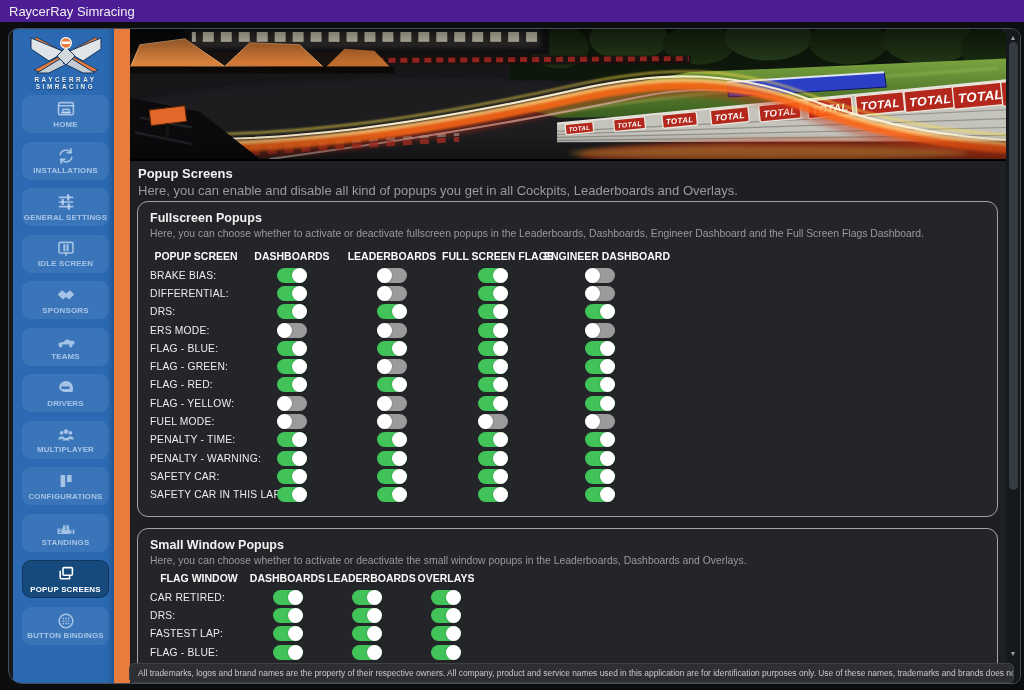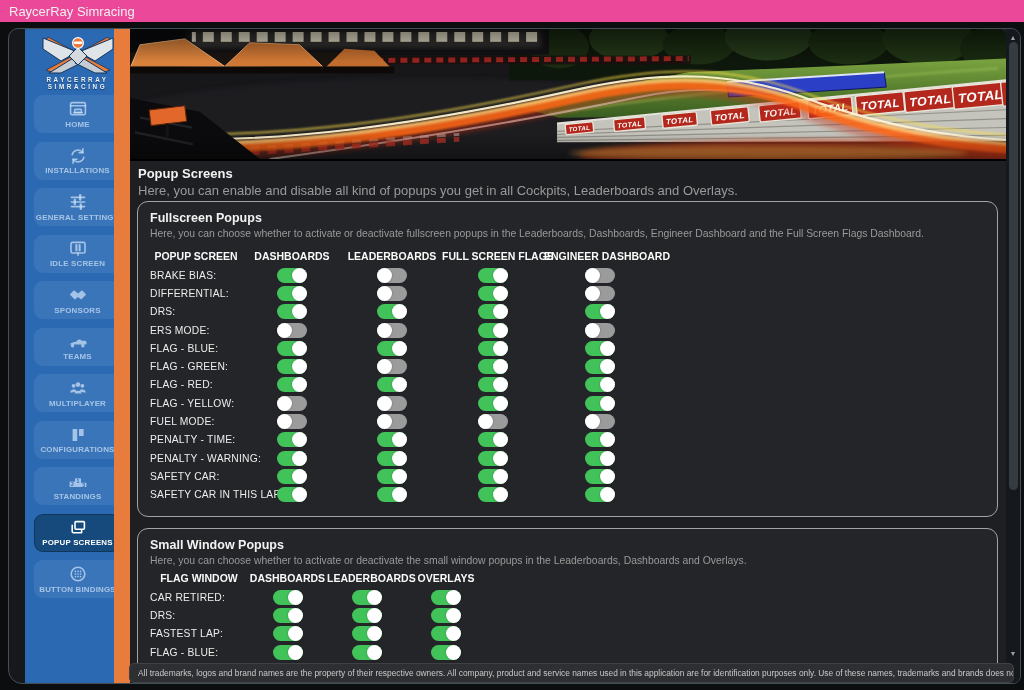--- a/index.html
+++ b/index.html
@@ -1,30 +1,30 @@
 <!DOCTYPE html>
 <html style="--accent-orange: #e87c3c; --sidebar-blue: #2b6ab3; --toggle-on: #41c35a; --toggle-off: #9b9b9b;"><head>
 <meta charset="utf-8">
 <style>
   * { margin:0; padding:0; box-sizing:border-box; }
   html,body { width:1024px; height:690px; background:#0c0d0e; overflow:hidden;
               font-family:"Liberation Sans", sans-serif; }
 
   
   .titlebar { position:absolute; left:0; top:0; width:1024px; height:22px;
-              background:#ec4899; color:#f0f0f0; font-size:13px;
+              background:#4c1d95; color:#f0f0f0; font-size:13px;
               display:flex; align-items:center; padding-left:9px; }
 
   
   .window { position:absolute; left:8px; top:28px; width:1013px; height:656px;
             background:#17181b; border:1px solid #434f57;
             border-radius:10px 10px 8px 14px; overflow:hidden; }
 
   
-  .sidebar { position:absolute; left:16px; top:0; width:105px; height:100%;
+  .sidebar { position:absolute; left:4px; top:0; width:105px; height:100%;
              background:var(--sidebar-blue,#2b6ab3);
              box-shadow:inset -9px 0 10px -6px rgba(0,0,0,.5); }
   .logo { position:absolute; left:0; top:5px; width:105px; text-align:center; }
   .logo svg { display:block; margin:0 auto; }
   .logo-text { font-size:6.3px; font-weight:bold; letter-spacing:2.6px;
                color:#eef3f9; text-shadow:0 1px 1px #14355c; line-height:7px; }
   .side-nav { position:absolute; left:9px; top:66px; width:87px; }
   .side-item { width:87px; height:38px; border-radius:9px; margin-bottom:8.5px;
                background:rgba(255,255,255,0.08); color:rgba(205,226,246,.72);
                display:flex; flex-direction:column; align-items:center;
@@ -177,20 +177,28 @@
         </div>
         <div class="side-item">
           <span class="si-icon">
             <svg width="20" height="20" viewBox="0 0 20 20" fill="none" stroke="currentColor" stroke-width="1.6" stroke-linecap="round" stroke-linejoin="round">
               <path d="M1.6 12.4c1.8-1.8 4-2.4 6-2.4l2.2-2c.8-.7 2-.8 2.8-.2l1 .9h3.2c1.2.2 2 1 1.8 2l-.4 1.7z" fill="currentColor" stroke="none"></path>
               <circle cx="4.6" cy="13.8" r="1.7" fill="currentColor" stroke="none"></circle>
               <circle cx="14.8" cy="13.8" r="1.7" fill="currentColor" stroke="none"></circle>
             </svg>
           </span>
           <span class="si-label">TEAMS</span>
+        </div>
+        <div class="side-item">
+          <span class="si-icon">
+            <svg width="20" height="20" viewBox="0 0 20 20" fill="none" stroke="currentColor" stroke-width="1.6" stroke-linecap="round" stroke-linejoin="round">
+              <path fill-rule="evenodd" fill="currentColor" stroke="none" d="M10 3a7 7 0 0 1 7 7v2.6a1.4 1.4 0 0 1-1.4 1.4H9.4A6.8 6.8 0 0 1 3 10a7 7 0 0 1 7-7zm-4.6 5.4h8.2V11H5.4z"></path>
+            </svg>
+          </span>
+          <span class="si-label">DRIVERS</span>
         </div>
         <div class="side-item">
           <span class="si-icon">
             <svg width="20" height="20" viewBox="0 0 20 20" fill="none" stroke="currentColor" stroke-width="1.6" stroke-linecap="round" stroke-linejoin="round">
               <g fill="currentColor" stroke="none">
                 <circle cx="5.6" cy="7.8" r="1.9"></circle>
                 <circle cx="14.4" cy="7.8" r="1.9"></circle>
                 <circle cx="10" cy="6.6" r="2.3"></circle>
                 <path d="M2.3 14.8a3.4 3.4 0 0 1 6.5-1.4z"></path>
                 <path d="M17.7 14.8a3.4 3.4 0 0 0-6.5-1.4z"></path>

